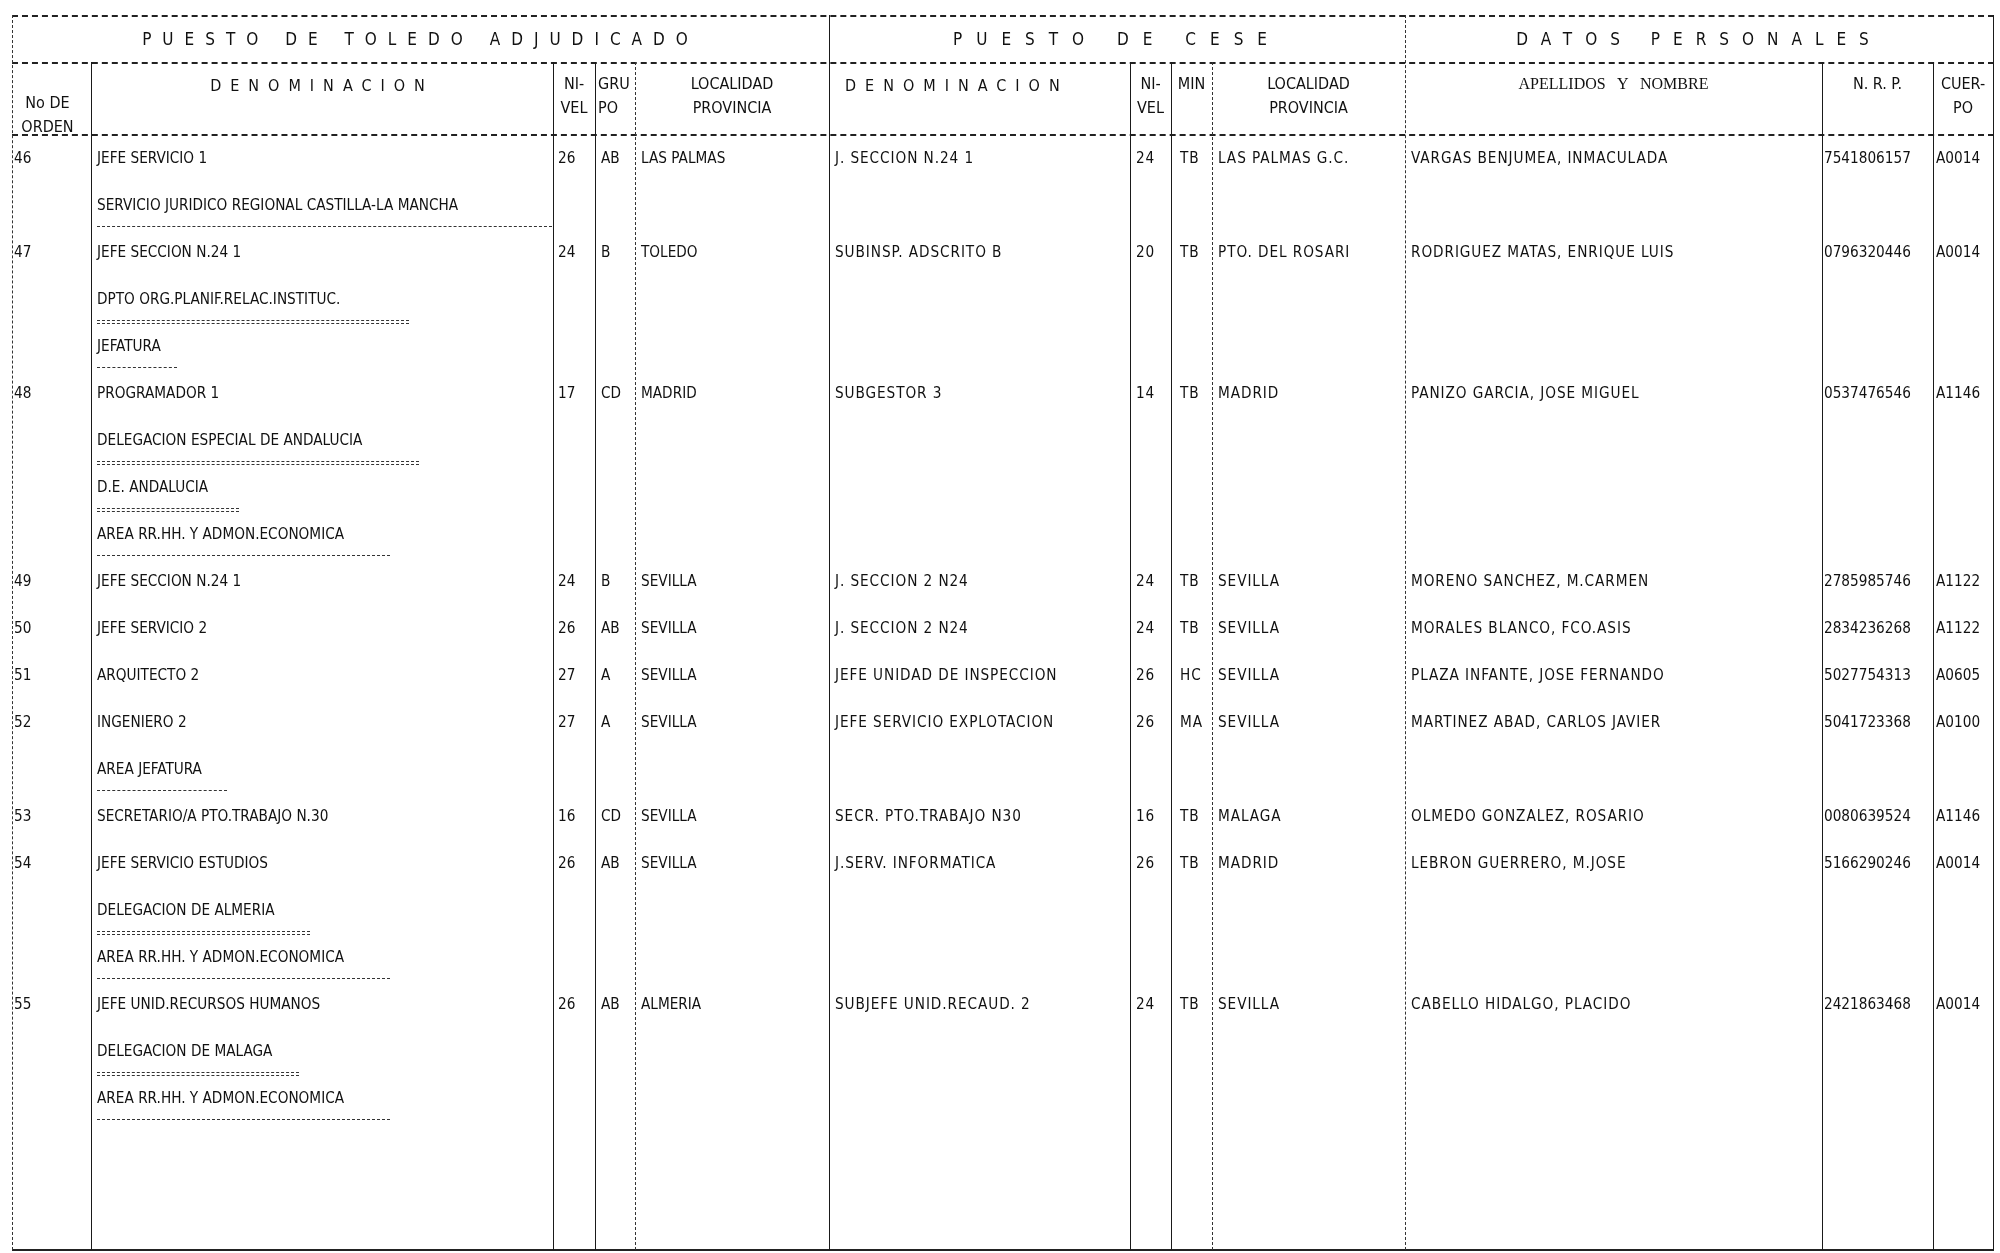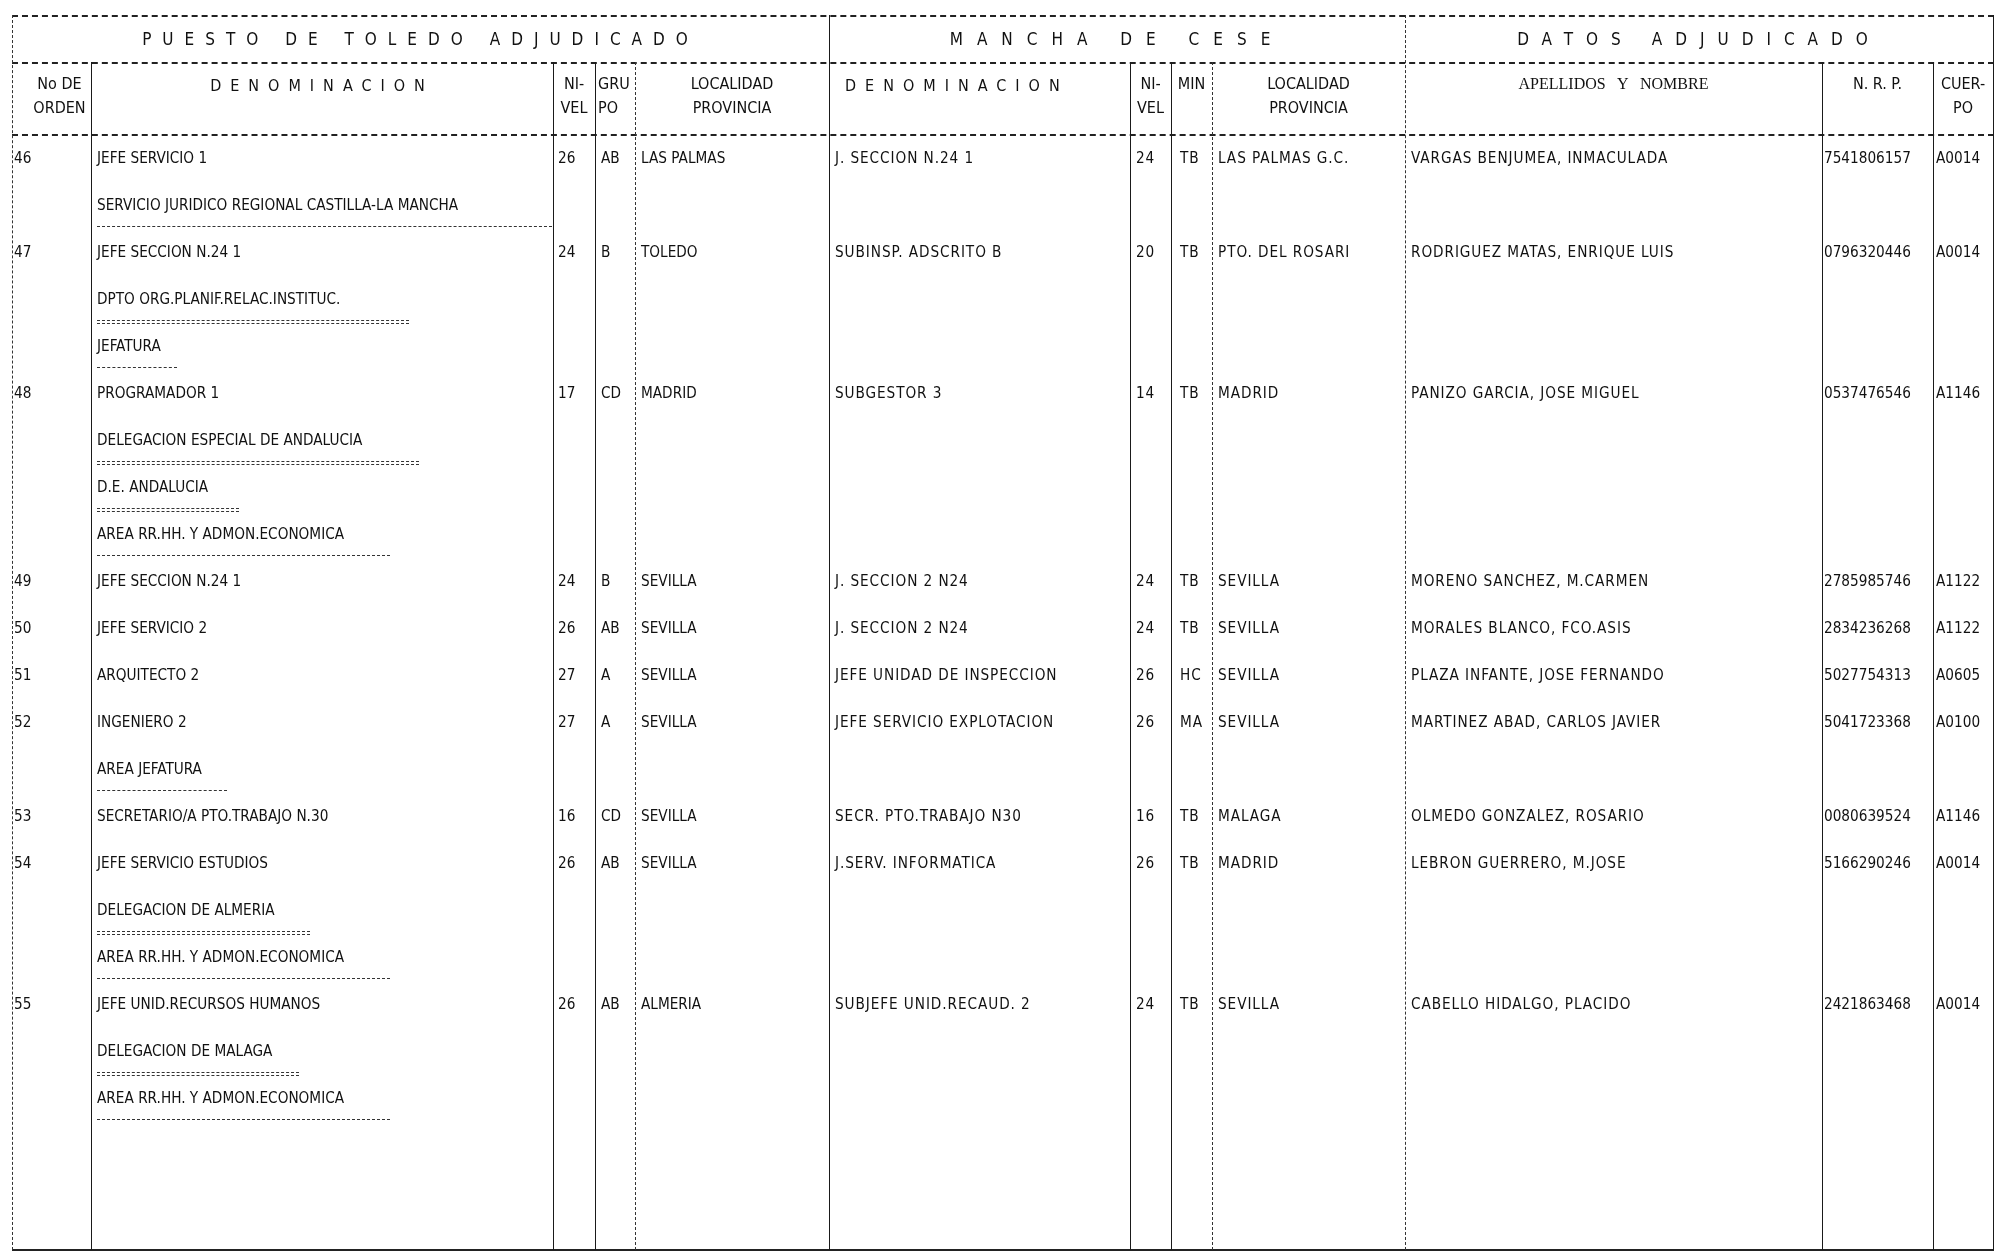--- a/index.html
+++ b/index.html
@@ -38,24 +38,24 @@
   <div class="vline" style="left:553px; top:62px; height:1188px;"></div>
   <div class="vline" style="left:595px; top:62px; height:1188px;"></div>
   <div class="vline dash" style="left:635px; top:62px; height:1188px;"></div>
   <div class="vline" style="left:1130px; top:62px; height:1188px;"></div>
   <div class="vline" style="left:1171px; top:62px; height:1188px;"></div>
   <div class="vline dash" style="left:1212px; top:62px; height:1188px;"></div>
   <div class="vline" style="left:1822px; top:62px; height:1188px;"></div>
   <div class="vline" style="left:1933px; top:62px; height:1188px;"></div>
 
   <div class="band-title" style="left:12px; width:817px;">PUESTO DE TOLEDO ADJUDICADO</div>
-  <div class="band-title" style="left:829px; width:576px; letter-spacing:14px;">MANCHA DE CESE</div>
-  <div class="band-title" style="left:1405px; width:588px; letter-spacing:13px;">DATOS ADJUDICADO</div>
-
-  <div class="col-head" style="left:20px; width:79px;">No DE
+  <div class="band-title" style="left:829px; width:576px; letter-spacing:14px;">PUESTO DE CESE</div>
+  <div class="band-title" style="left:1405px; width:588px; letter-spacing:13px;">DATOS PERSONALES</div>
+
+  <div class="col-head" style="left:8px; width:79px;margin-top:19px;">No DE
 ORDEN</div>
   <div class="col-head spaced" style="left:91px; width:462px; top:74px;">DENOMINACION</div>
   <div class="col-head" style="left:553px; width:42px;">NI-
 VEL</div>
   <div class="col-head" style="left:595px; width:40px; text-align:left; padding-left:3px;">GRU
 PO</div>
   <div class="col-head" style="left:635px; width:194px;">LOCALIDAD
 PROVINCIA</div>
   <div class="col-head spaced" style="left:829px; width:301px; top:74px; text-align:left; padding-left:16px;">DENOMINACION</div>
   <div class="col-head" style="left:1130px; width:41px;">NI-

